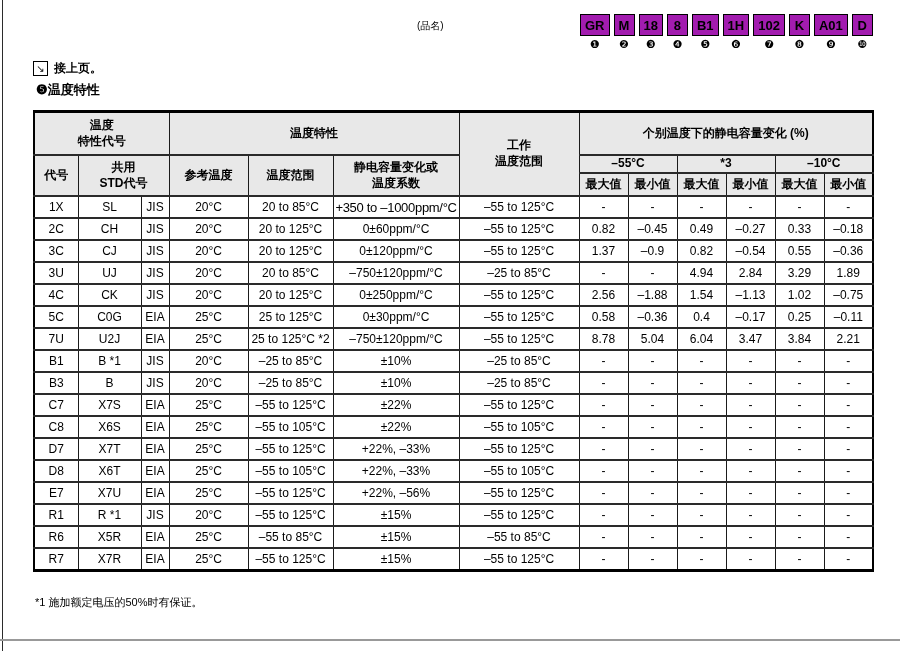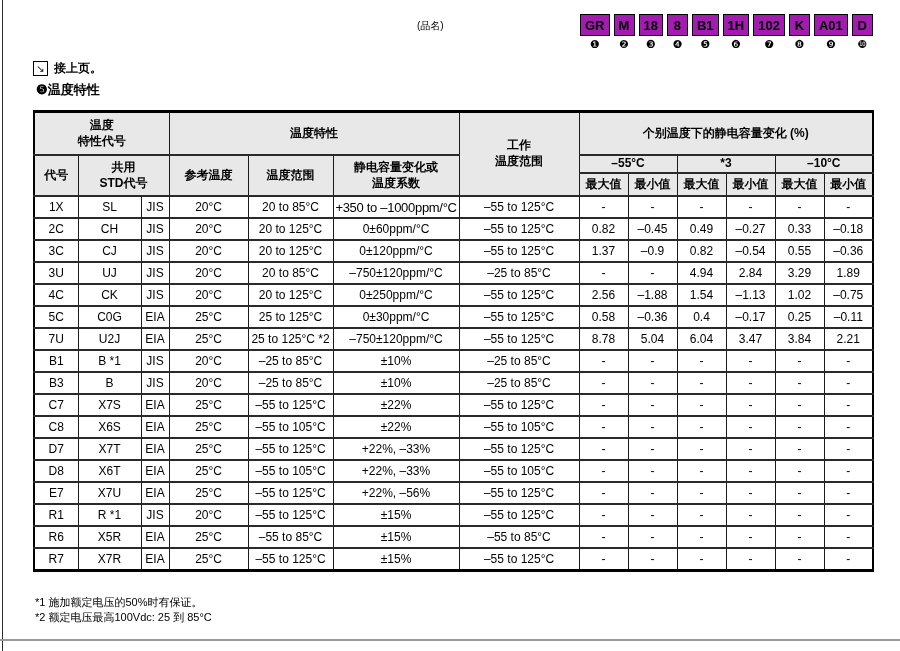--- a/index.html
+++ b/index.html
@@ -410,14 +410,13 @@
         <td>-</td>
         <td>-</td>
         <td>-</td>
         <td>-</td>
       </tr>
     </tbody>
 </table>
 
 <div class="footnotes">
   <div>*1 施加额定电压的50%时有保证。</div>
-  <div>*2 额定电压最高100Vdc: 25 到 85°C</div>
 </div>
 
 </body></html>

